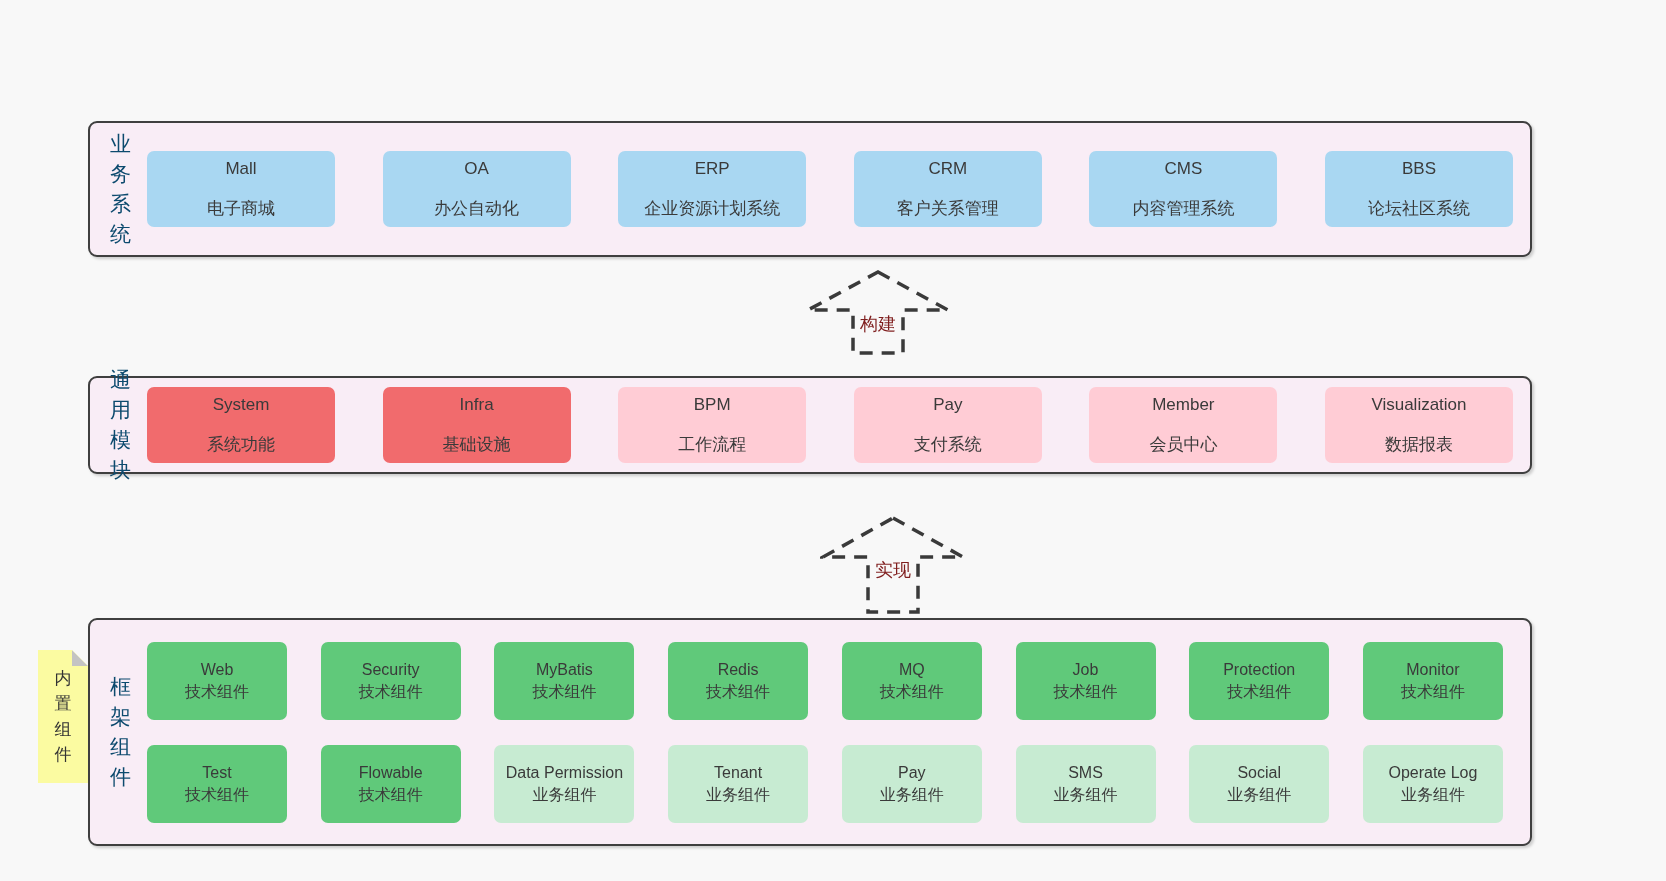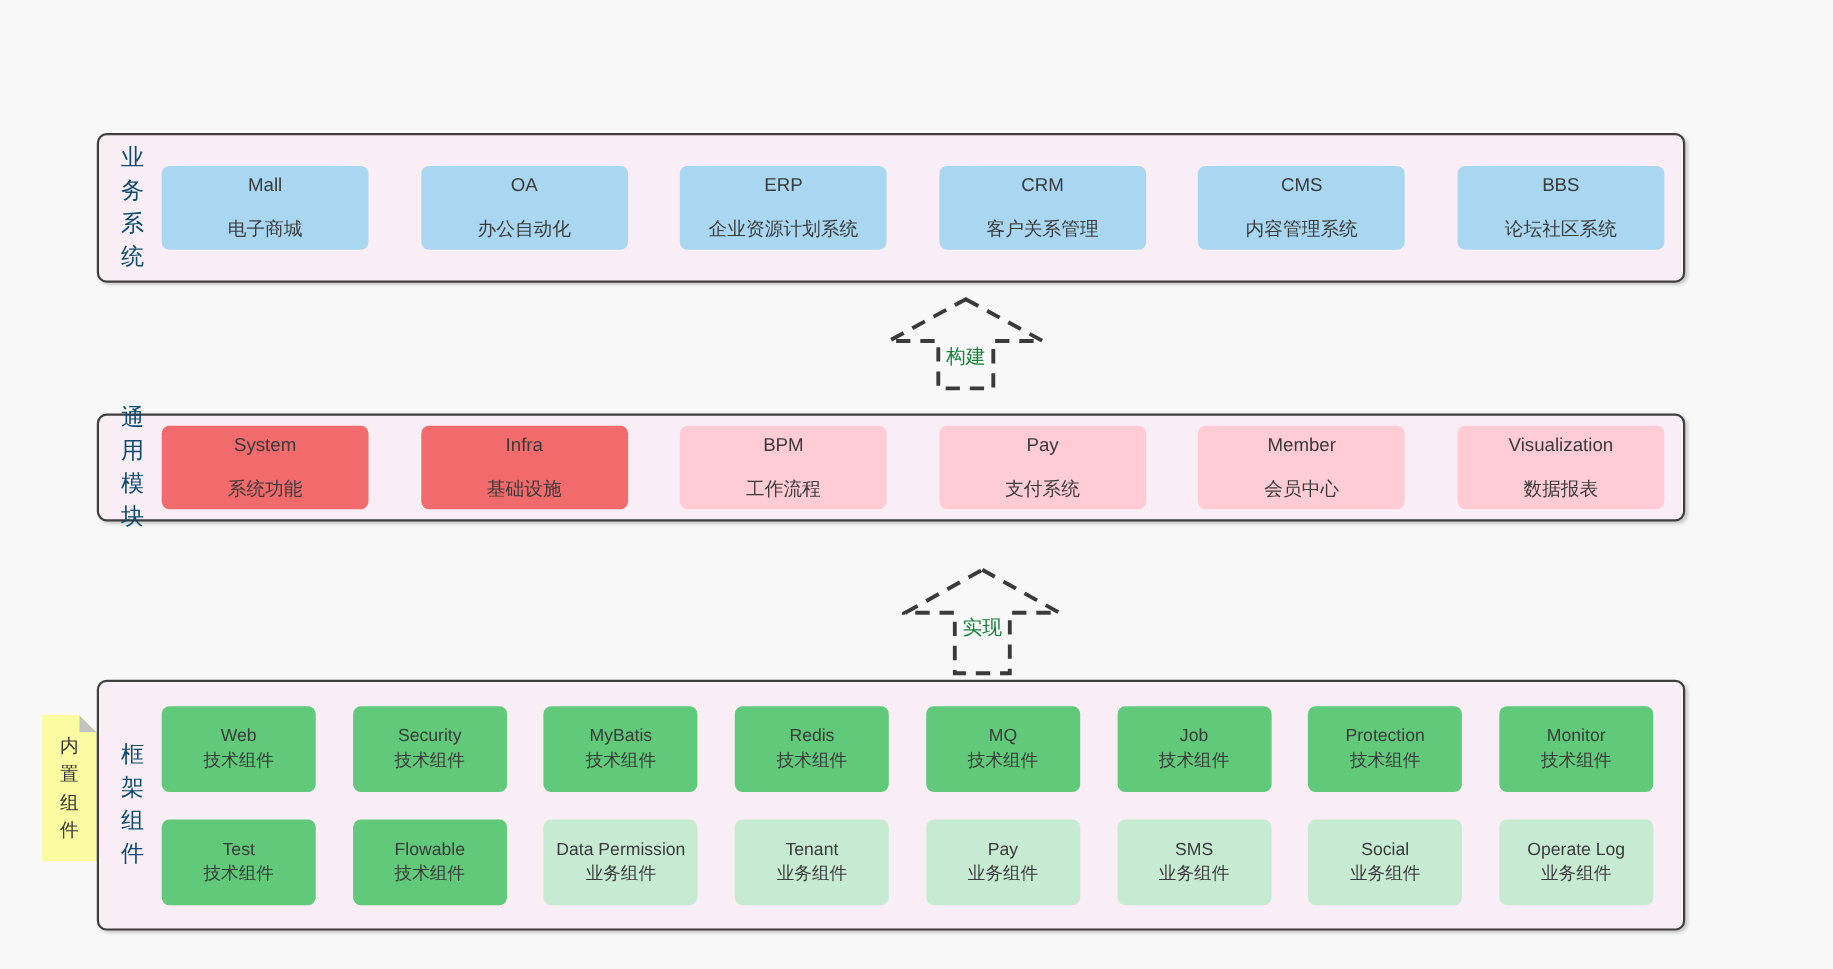--- a/index.html
+++ b/index.html
@@ -113,21 +113,21 @@
   .arrow-1 { left:805px; top:268px; width:146px; height:88px; }
   .arrow-2 { left:820px; top:514px; width:146px; height:101px; }
   .arrow svg { display:block; width:100%; height:100%; }
   .arrow .arrow-label {
     position:absolute;
     left:50%; top:44px;
     transform:translateX(-50%);
     background:#f8f8f8;
     padding:0 3px;
     font-size:18px;
-    color:#15803d;
+    color:#7f1d1d;
     white-space:nowrap;
   }
 </style>
 </head>
 <body>
 
 <div class="page">
 
   <div class="sticky sticky-3">
     <div class="vnote">内置组件</div>

